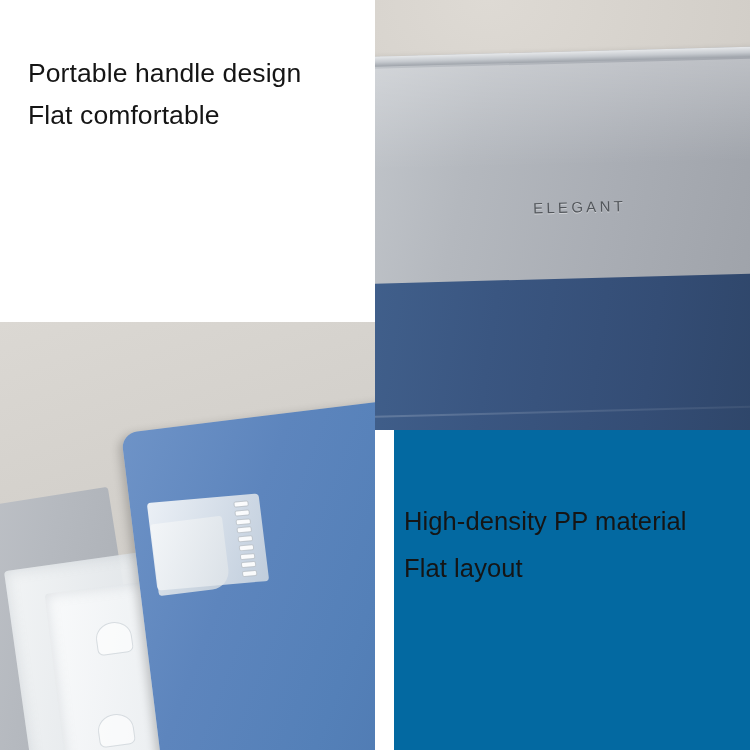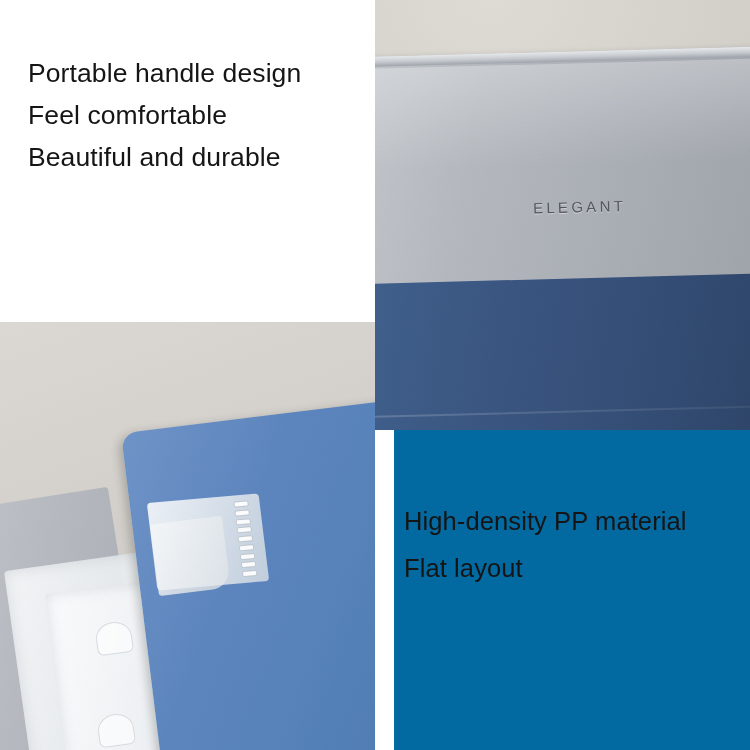--- a/index.html
+++ b/index.html
@@ -213,22 +213,21 @@
   }
 </style>
 </head>
 <body>
 
 <div class="page">
 
   <div class="pane tl-text">
     <div class="feature-list">
       <div class="feature-line">Portable handle design</div>
-      <div class="feature-line">Feel comfortable</div>
-      <div class="feature-line">Beautiful and durable</div>
+      <div class="feature-line">Flat comfortable</div>
     </div>
   </div>
 
   <div class="pane tr-photo">
     <div class="backdrop"></div>
 
     <div class="case-lid">
       <div class="lid-sheen"></div>
       <div class="brand-word">Elegant</div>
     </div>

